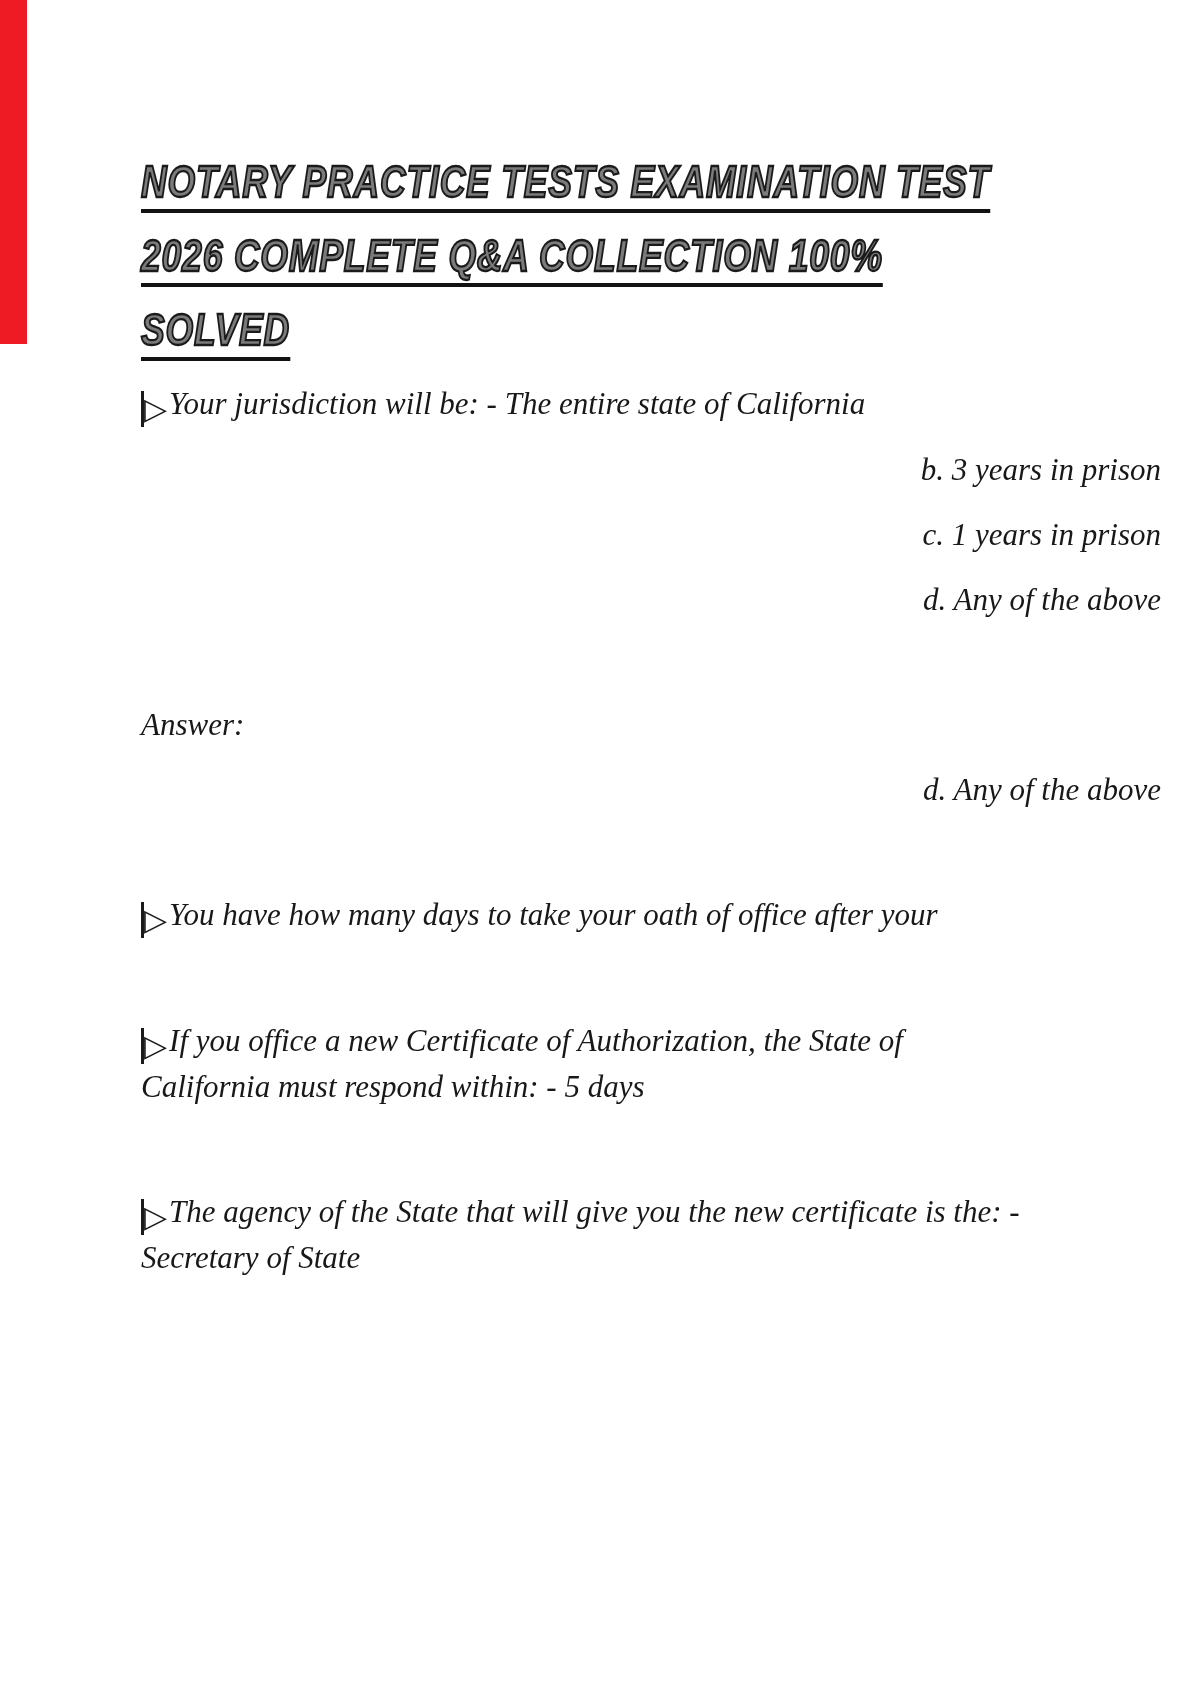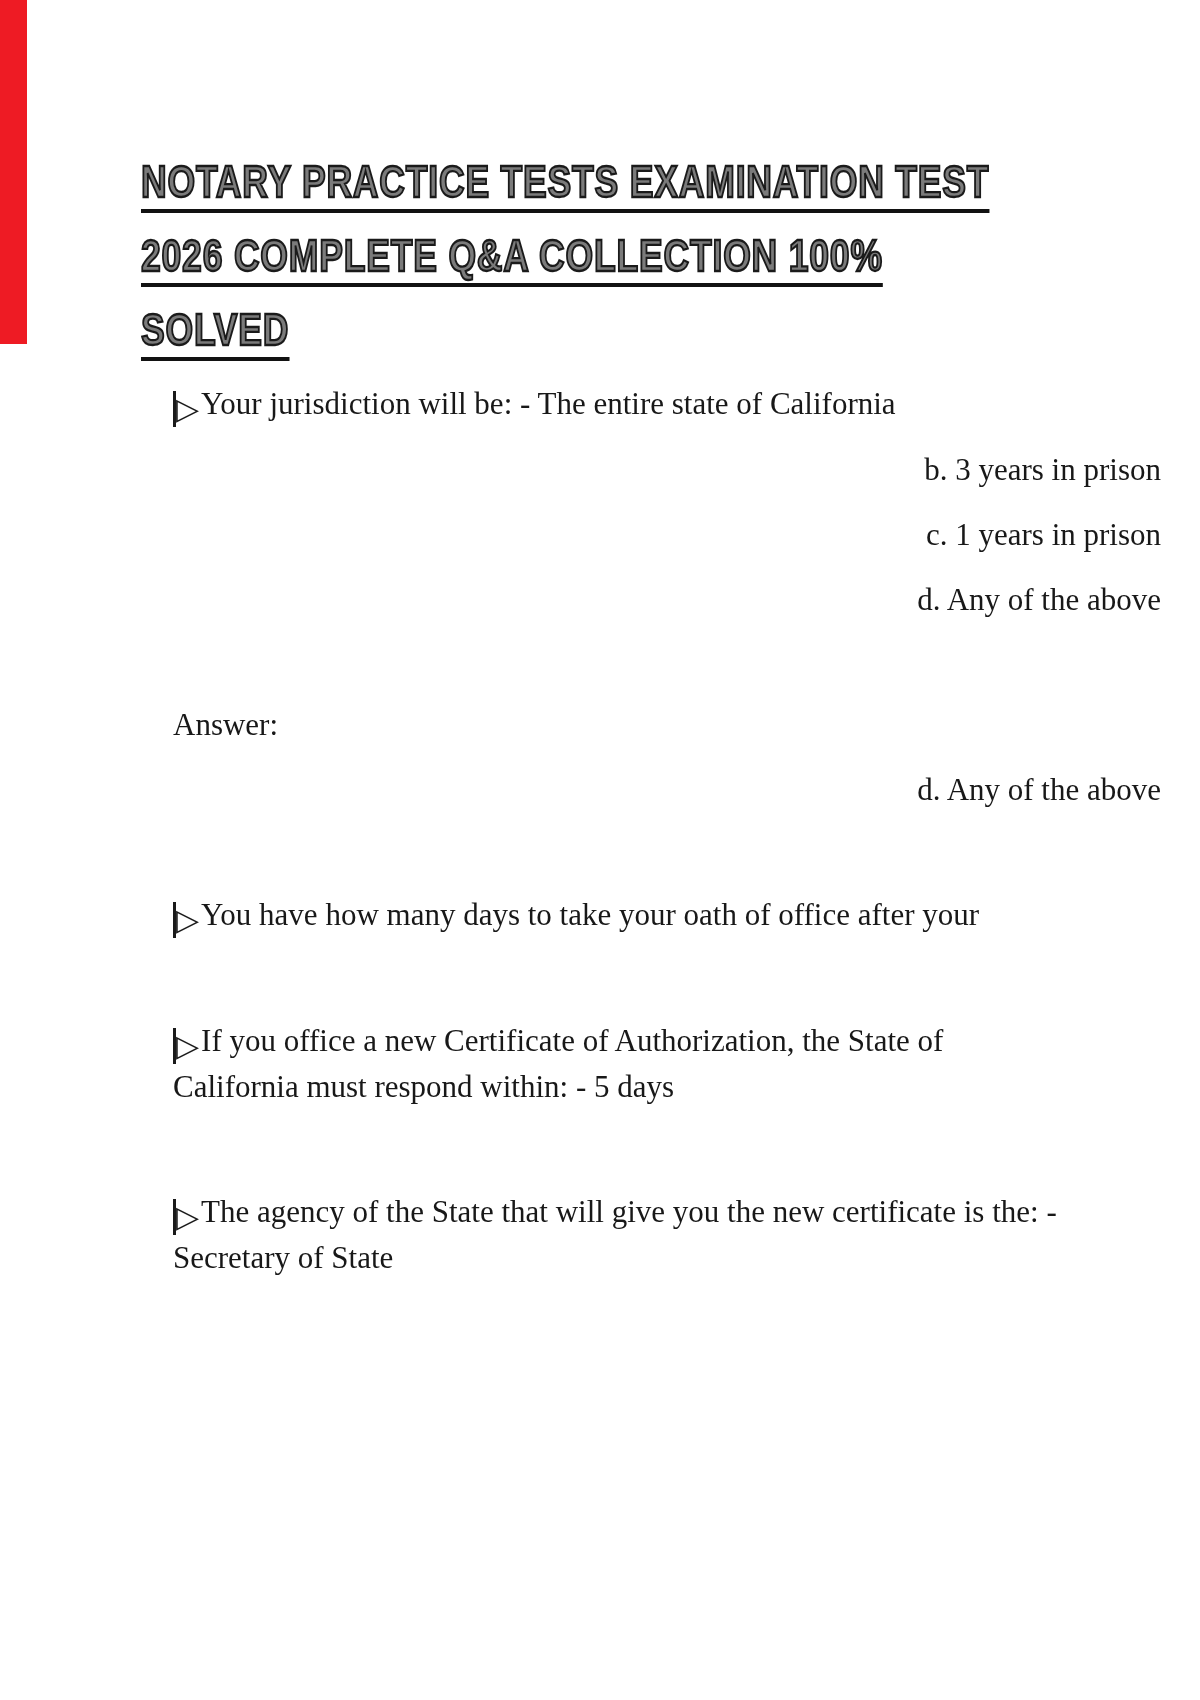--- a/index.html
+++ b/index.html
@@ -3,20 +3,21 @@
 <meta charset="utf-8">
 <style>
   html, body { margin: 0; padding: 0; background: #ffffff; }
   .page {
     position: relative;
     width: 1200px;
     height: 1572px;
     background: #ffffff;
     overflow: hidden;
     font-family: "Liberation Serif", serif;
+    font-style: italic;
   }
   .red-bar {
     position: absolute;
     left: 0; top: 0;
     width: 27px; height: 344px;
     background: #ee1b24;
   }
   .doc {
     position: absolute;
     left: 141px; top: 159px;
@@ -33,21 +34,21 @@
     white-space: nowrap;
     color: #7b7b7b;
     -webkit-text-stroke: 2.3px #1a1a1a;
     padding-bottom: 5px;
     border-bottom: 4px solid #121212;
     margin: 0 0 20px 0;
     transform: scaleX(0.79);
     transform-origin: 0 50%;
   }
   .title-line:last-child { margin-bottom: 0; }
-  .content { margin-top: 20px; margin-left: 32px; }
+  .content { margin-top: 20px; }
   .para {
     margin: 0;
     font-size: 31px;
     line-height: 45px;
     color: #181818;
   }
   .opt   { margin-top: 20px; text-align: right; }
   .block { margin-top: 80px; }
   .bullet {
     font-family: "DejaVu Sans", sans-serif;

